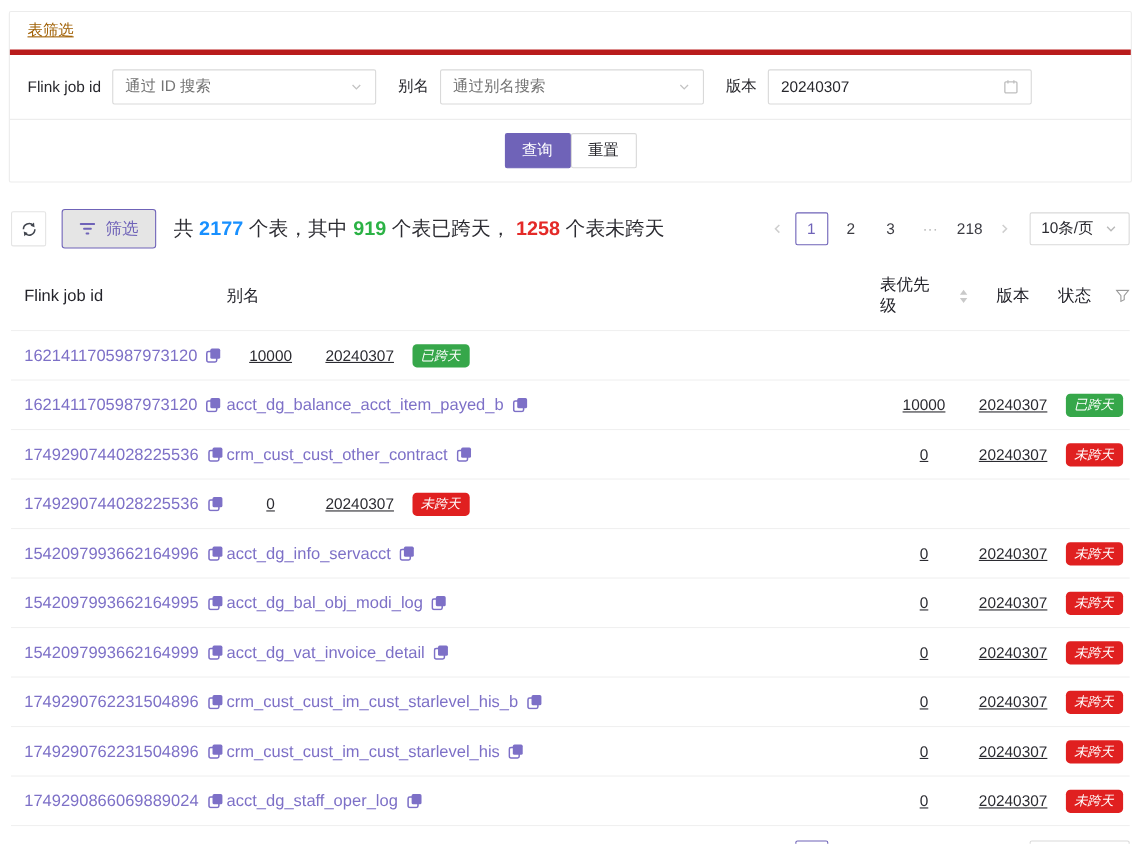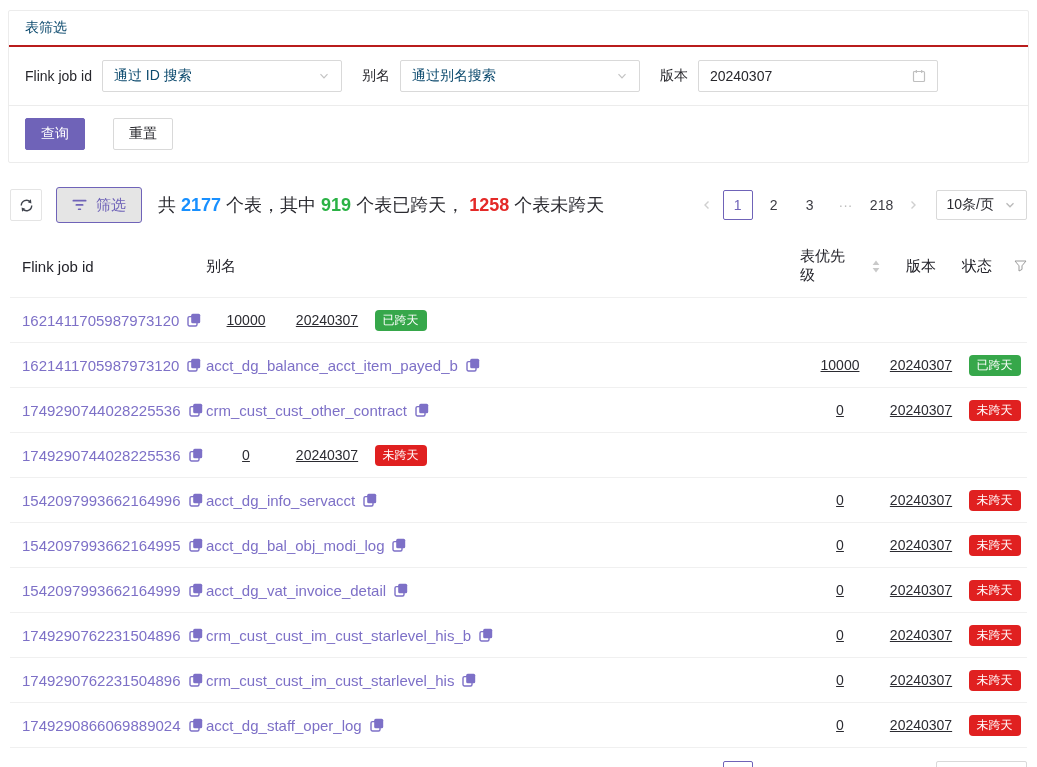--- a/index.html
+++ b/index.html
@@ -7,31 +7,31 @@
   html,body { background:#fff; }
   body {
     width:1037px; height:767px; position:relative; overflow:hidden;
     font-family:"Liberation Sans","DejaVu Sans",sans-serif;
     color:#2b2b31; font-size:14px;
   }
   svg { display:block; }
 
   
   .filter-card { margin:10px 8px 0; border:1px solid #ececec; border-radius:2px; background:#fff; }
-  .card-title { padding:8px 16px; font-size:14px; color:#0c4a6e; border-bottom:2px solid #b91c1c; }
+  .card-title { padding:8px 16px; font-size:14px; color:#a16207; border-bottom:5px solid #b91c1c;text-decoration:underline; }
   .filter-row { display:flex; align-items:center; padding:13px 16px; border-bottom:1px solid #ececec; }
   .f-label { font-size:14px; color:#27272c; margin-right:10px; white-space:nowrap; }
   .f-control {
     width:240px; height:32px; border:1px solid #d9d9d9; border-radius:2px; background:#fff;
     display:flex; align-items:center; justify-content:space-between;
     padding:0 11px; margin-right:20px; cursor:pointer;
   }
-  .ph { color:#0c4a6e; font-size:14px; }
+  .ph { color:#737373; font-size:14px; }
   .f-value { color:#27272c; font-size:14px; }
-  .actions-row { display:flex; justify-content:flex-start; align-items:center; gap:28px; padding:12px 16px; }
+  .actions-row { display:flex; justify-content:center; align-items:center; gap:0; padding:12px 16px; }
   .btn { height:32px; padding:0 15px; border-radius:2px; font-size:14px; display:flex; align-items:center; cursor:pointer; }
   .btn-primary { background:var(--accent,#6f63b8); border:1px solid var(--accent,#6f63b8); color:#fff; }
   .btn-default { background:#fff; border:1px solid #d9d9d9; color:#27272c; }
 
   
   .toolbar { display:flex; align-items:center; margin:24px 10px 0; }
   .icon-btn { width:32px; height:32px; border:1px solid #e4e4e4; border-radius:2px; background:#fff;
     display:flex; align-items:center; justify-content:center; cursor:pointer; }
   .filter-btn { margin-left:14px; height:36px; padding:0 15px; border:1px solid var(--accent,#6f63b8);
     border-radius:3px; background:#e5e5e5; color:var(--accent,#6f63b8); font-size:15px;
@@ -64,21 +64,21 @@
   .col-status { width:65px; }
   .th.col-priority, .th.col-status { display:flex; align-items:center; justify-content:center; gap:22px; }
   .th.col-version { text-align:center; }
   .tr { display:flex; align-items:center; height:45px; border-bottom:1px solid #f0f0f0; }
   .td { font-size:14px; color:#2b2b31; }
   .td.col-id, .td.col-alias { display:flex; align-items:center; gap:8px; }
   .td.col-priority, .td.col-version { text-align:center;text-decoration:underline; }
   .td.col-status { display:flex; justify-content:center; }
   .link { color:var(--link,#7d70c7); font-size:15px; cursor:pointer; }
   .copy { color:var(--link,#7d70c7); cursor:pointer; display:flex; }
-  .badge { font-size:12px; color:#fff; padding:3px 8px; border-radius:4px; line-height:1.25; white-space:nowrap; }
+  .badge { font-size:12px; color:#fff; padding:3px 8px; border-radius:4px; line-height:1.25; white-space:nowrap;font-style:italic; }
   .badge.success { background:var(--badge_green,#36a74a); }
   .badge.danger { background:var(--badge_red,#e02020); }
 
   .bottom-bar { display:flex; align-items:center; margin:13px 10px 0; }
 </style>
 </head>
 <body>
 
 <div class="filter-card">
   <div class="card-title">表筛选</div>

